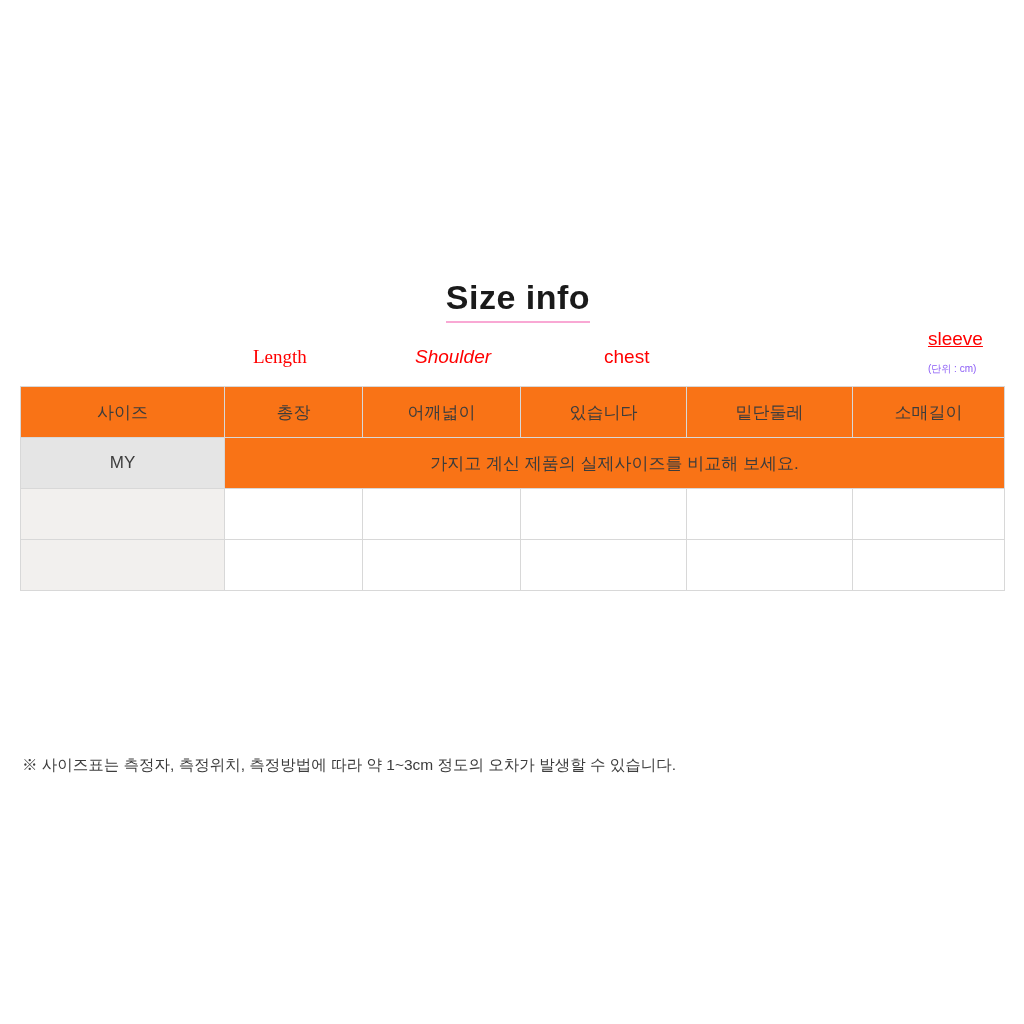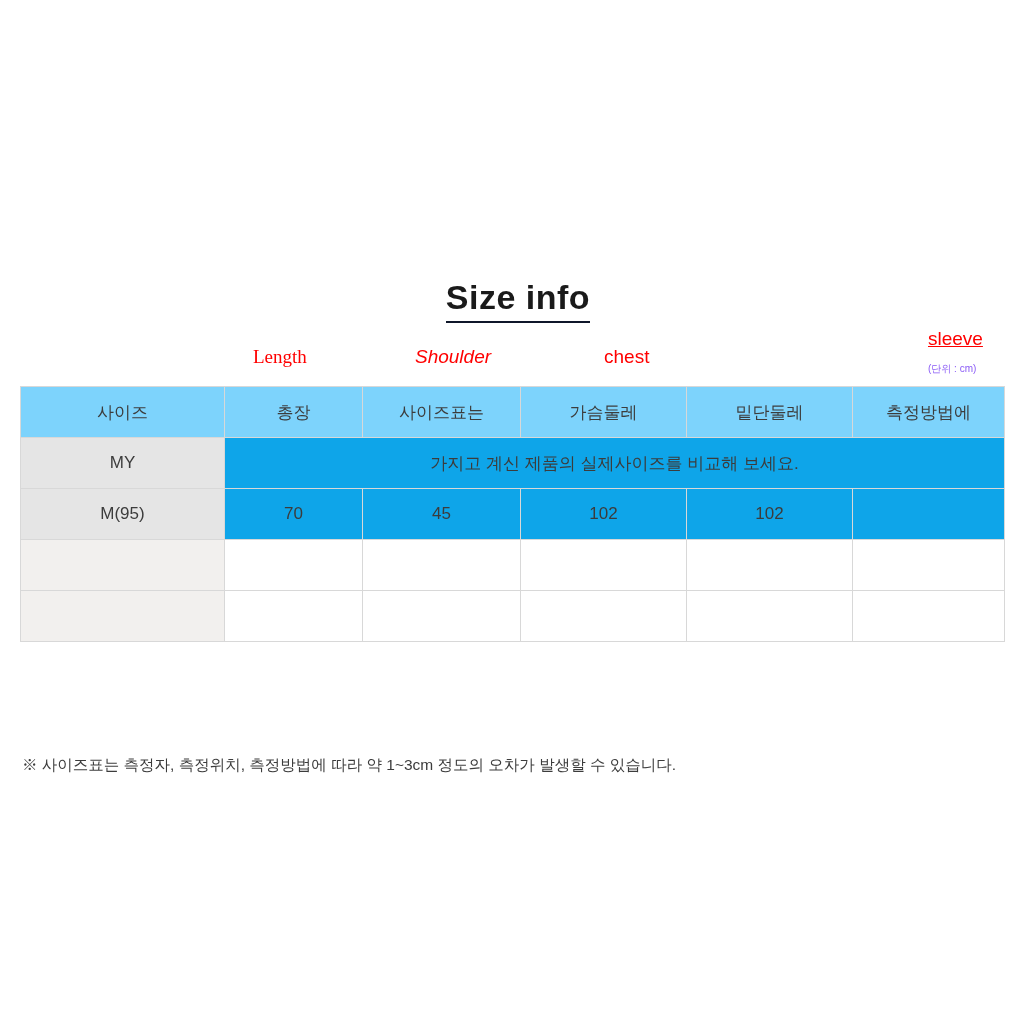--- a/index.html
+++ b/index.html
@@ -31,21 +31,21 @@
     top: 278px;
     width: 1024px;
     text-align: center;
     font-size: 34px;
     font-weight: bold;
     color: #1a1a1a;
     letter-spacing: 0.5px;
   }
   .title span {
     display: inline-block;
-    border-bottom: 2px solid #0f172a;
+    border-bottom: 2px solid #f9a8d4;
     padding-bottom: 4px;
     margin-left: 12px;
   }
 
   
   .annot {
     position: absolute;
     color: #ff0000;
     font-size: 19px;
     white-space: nowrap;
@@ -78,29 +78,29 @@
     border: 1px solid #d8d8d8;
     height: 50px;
     text-align: center;
     vertical-align: middle;
     font-size: 17px;
     color: #3c3c3c;
     font-weight: normal;
     padding: 0;
   }
   .size-table thead th {
-    background: #7dd3fc;
+    background: #f97316;
     font-size: 17px;
     color: #3c3c3c;
   }
   .size-table tbody td.label-col {
     background: #e5e5e5;
   }
   .size-table tbody td.value-col {
-    background: #0ea5e9;
+    background: #f97316;
   }
   .size-table tr.empty-row td {
     background: #f2f0ee;
   }
   .size-table tr.empty-row td.value-col {
     background: #ffffff;
   }
   .my-note {
     font-size: 17px;
     color: #3c3c3c;
@@ -146,38 +146,30 @@
         <col class="c1">
         <col class="c2">
         <col class="c3">
         <col class="c4">
         <col class="c5">
     </colgroup>
     <thead>
       <tr>
         <th>사이즈</th>
         <th>총장</th>
-        <th>사이즈표는</th>
-        <th>가슴둘레</th>
+        <th>어깨넓이</th>
+        <th>있습니다</th>
         <th>밑단둘레</th>
-        <th>측정방법에</th>
+        <th>소매길이</th>
       </tr>
     </thead>
     <tbody>
       <tr>
         <td class="label-col">MY</td>
         <td class="value-col my-note" colspan="5">가지고 계신 제품의 실제사이즈를 비교해 보세요.</td>
-      </tr>
-      <tr>
-        <td class="label-col">M(95)</td>
-        <td class="value-col">70</td>
-        <td class="value-col">45</td>
-        <td class="value-col">102</td>
-        <td class="value-col">102</td>
-        <td class="value-col"></td>
       </tr>
       <tr class="empty-row">
         <td class="label-col"></td>
         <td class="value-col"></td>
         <td class="value-col"></td>
         <td class="value-col"></td>
         <td class="value-col"></td>
         <td class="value-col"></td>
       </tr>
       <tr class="empty-row">

